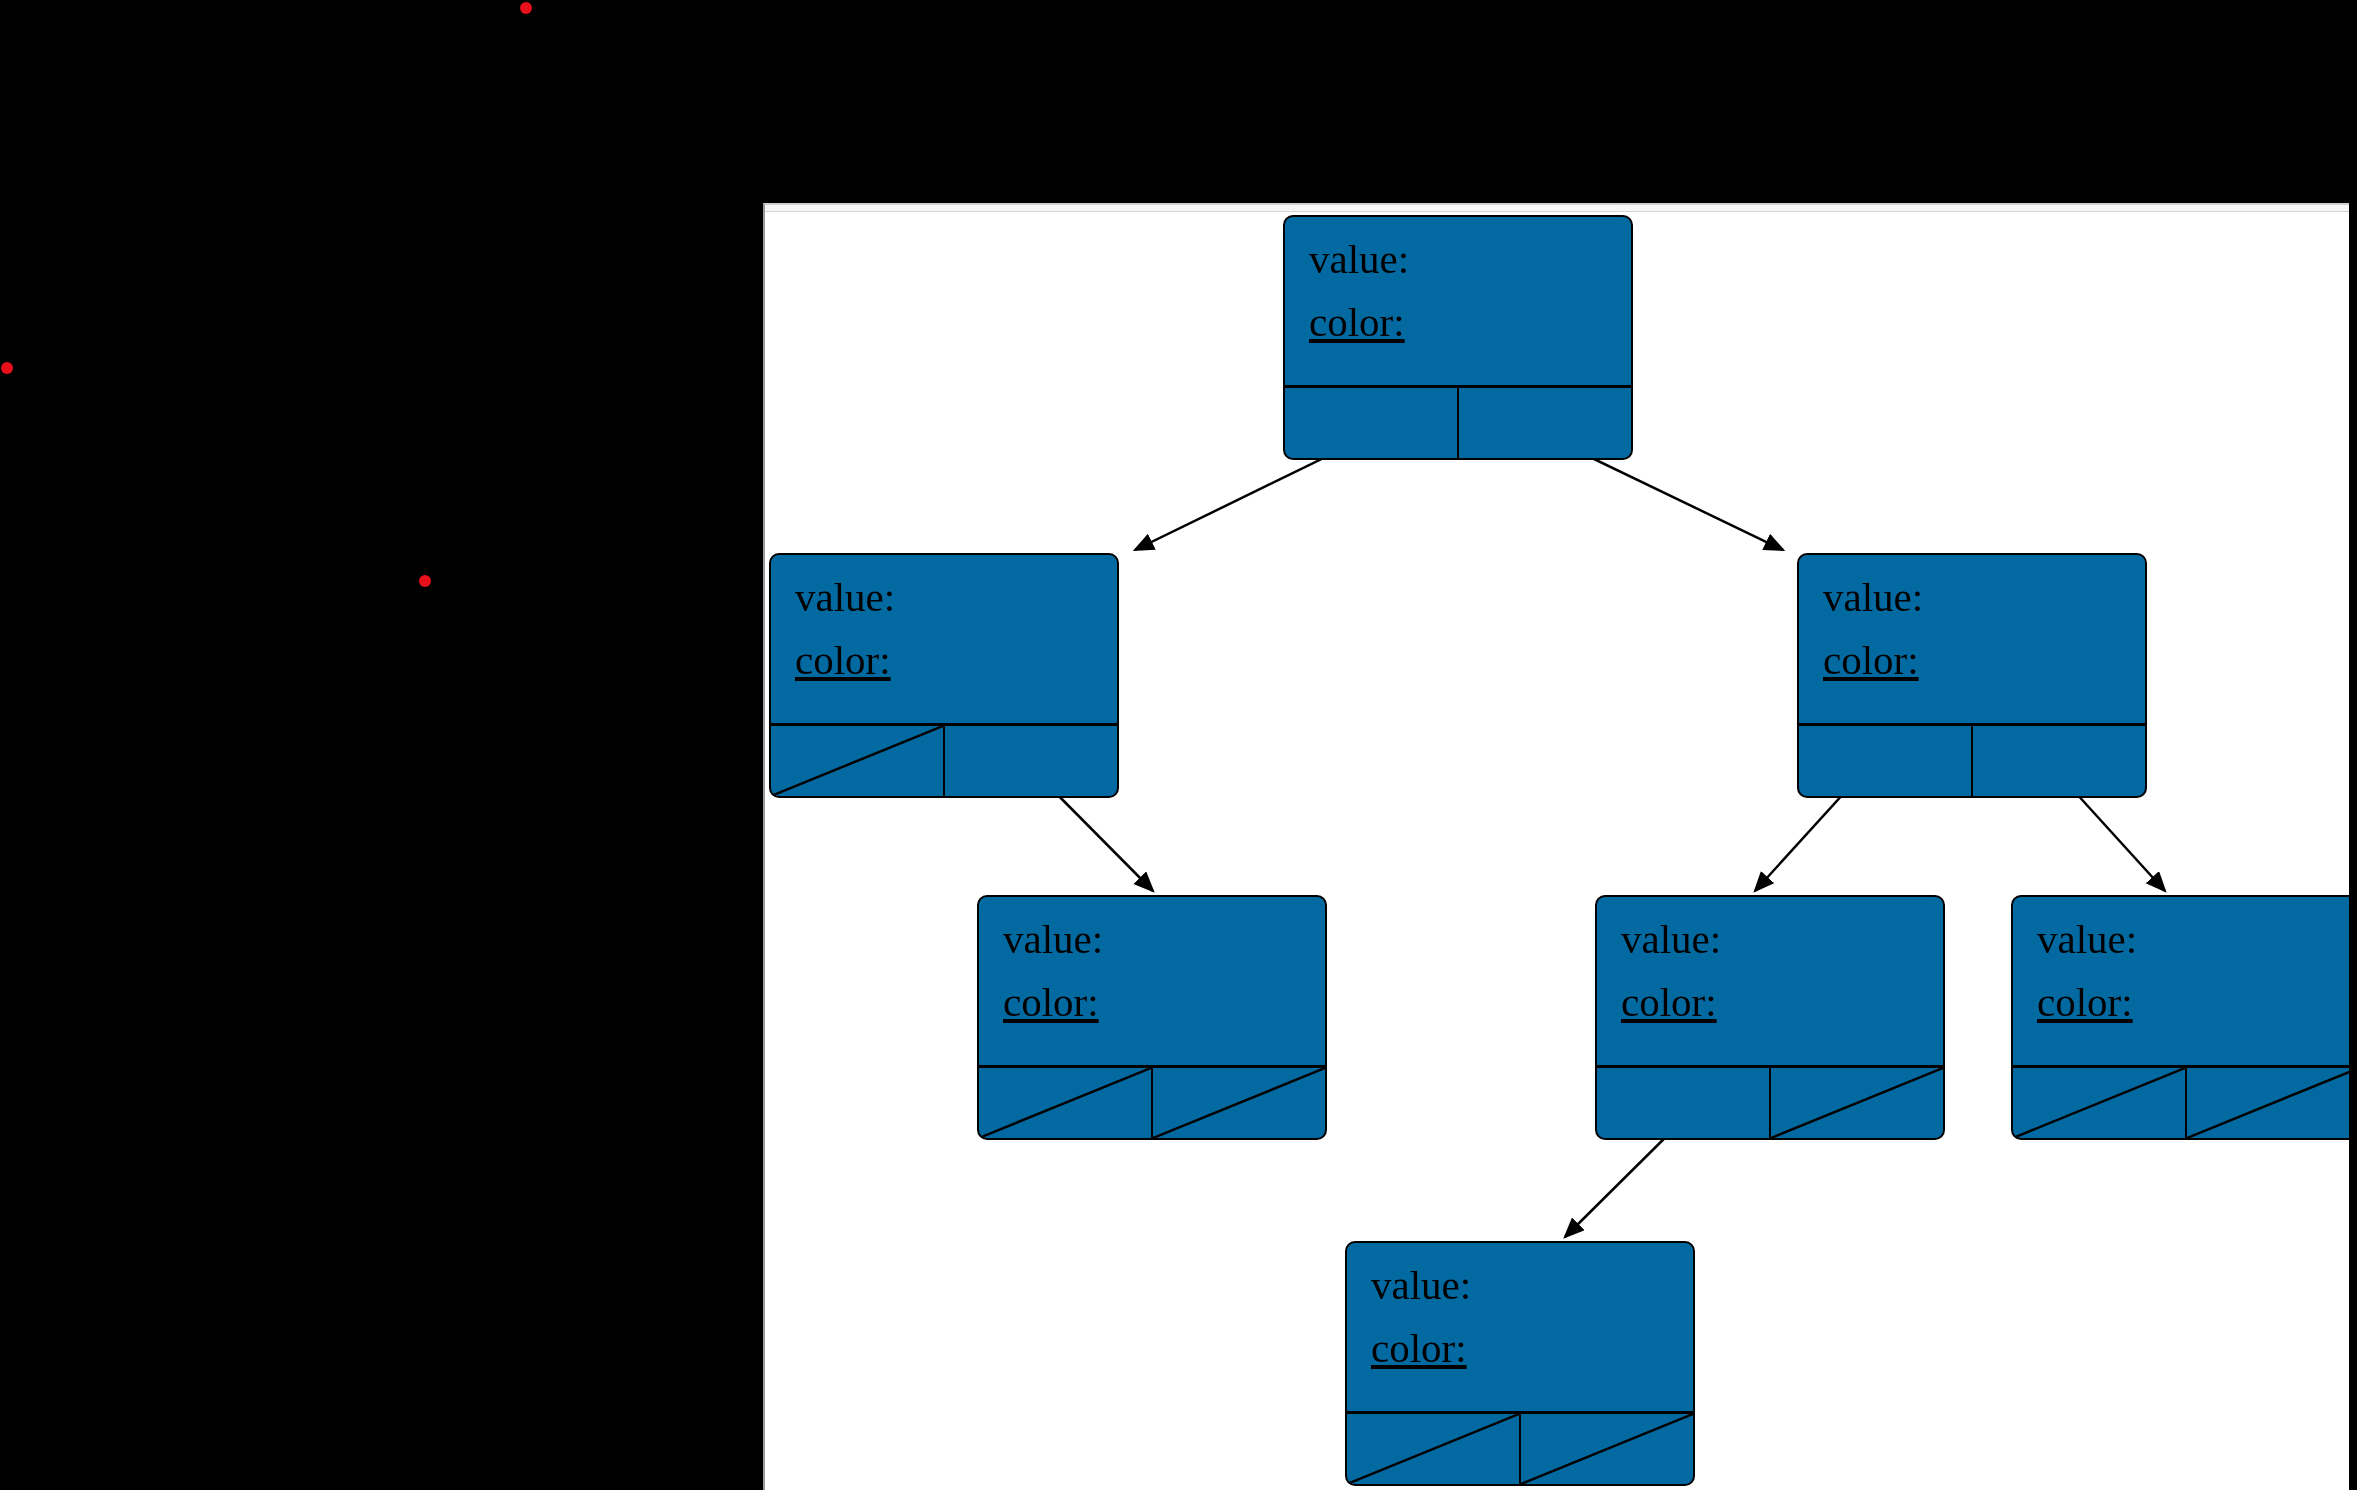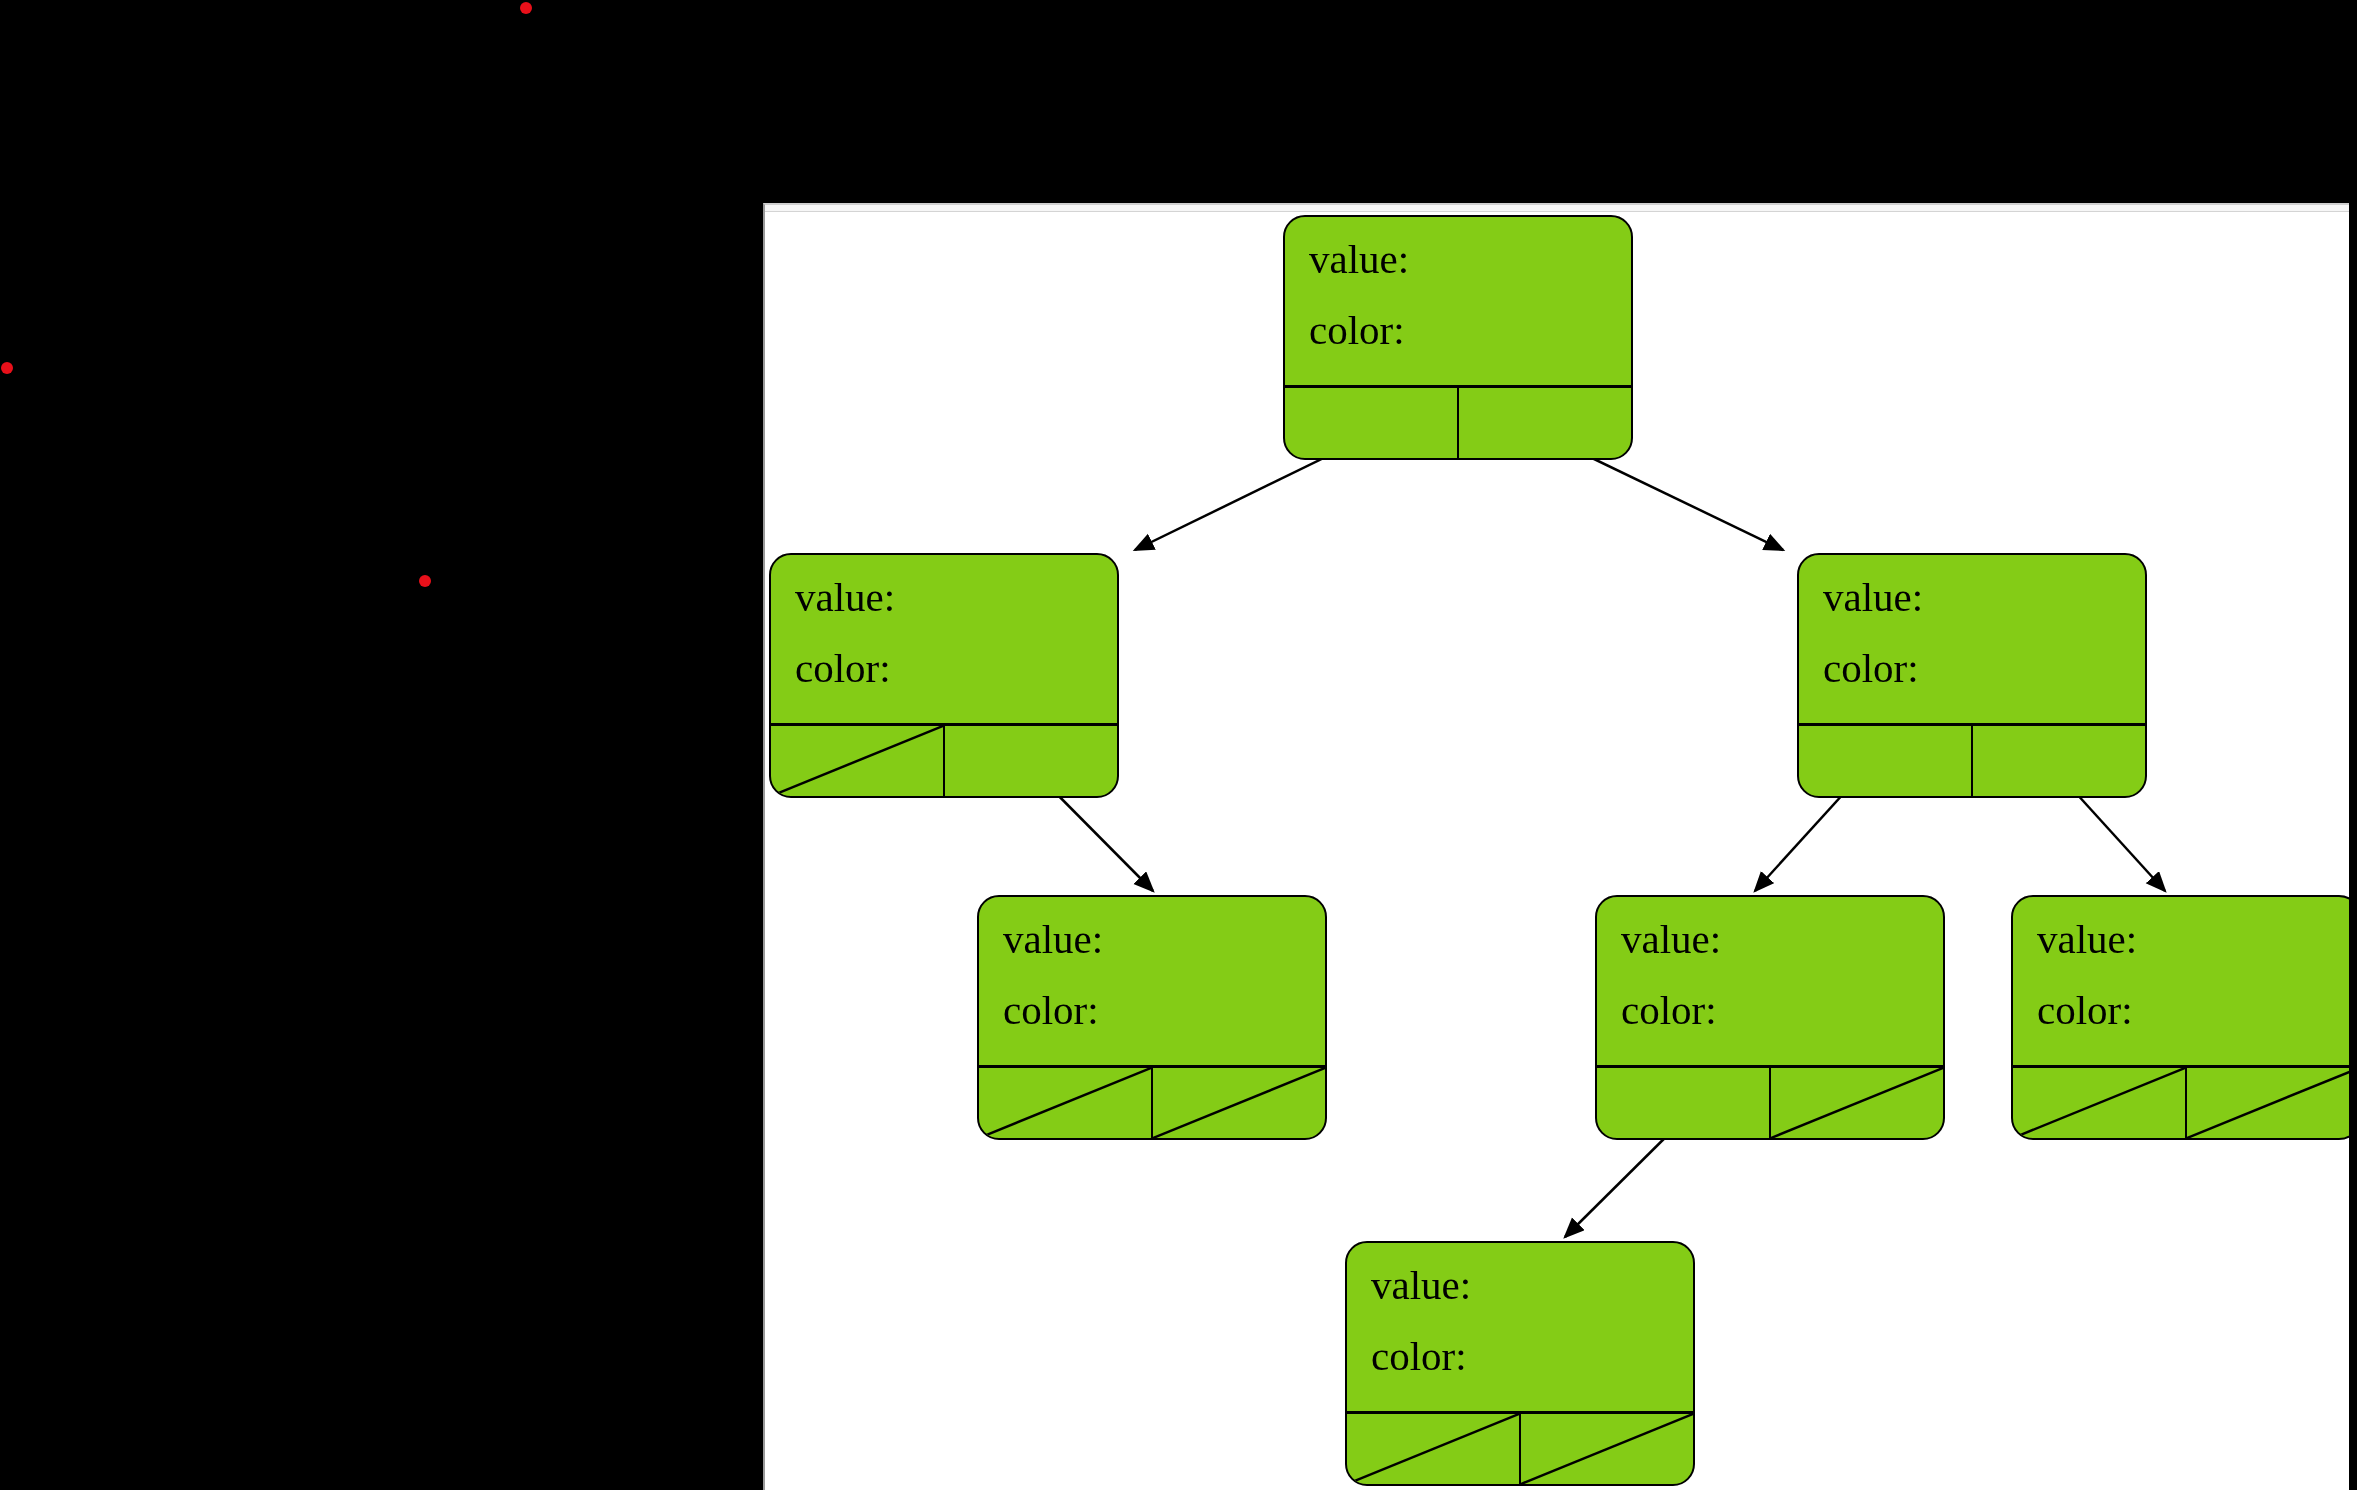--- a/index.html
+++ b/index.html
@@ -49,41 +49,41 @@
     left: 0;
     top: 0;
     width: 1586px;
     height: 1287px;
     pointer-events: none;
   }
   
   .node {
     position: absolute;
     box-sizing: border-box;
-    background: #84cc16;
+    background: #0369a1;
     border: 2.5px solid #000000;
-    border-radius: 22px;
+    border-radius: 10px;
     overflow: hidden;
   }
   .node-fields {
     position: absolute;
     left: 0;
     top: 0;
     right: 0;
     bottom: 70px;
     padding: 22px 0 0 24px;
     box-sizing: border-box;
   }
   .field-line {
     font-size: 41px;
     line-height: 1.0;
     color: #000000;
     white-space: nowrap;
   }
-  .field-line.second { margin-top: 30px; }
+  .field-line.second { margin-top: 22px; text-decoration: underline; }
   .node-ptrs {
     position: absolute;
     left: 0;
     right: 0;
     bottom: 0;
     height: 70px;
     border-top: 3px solid #000000;
     display: flex;
   }
   .ptr-cell {

